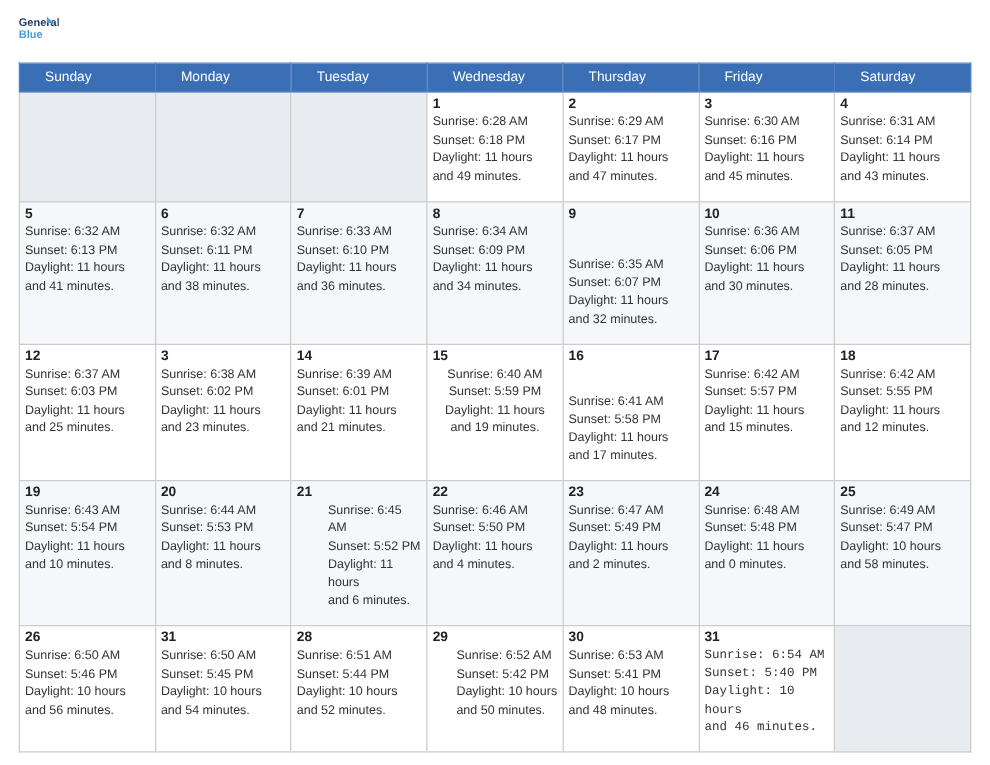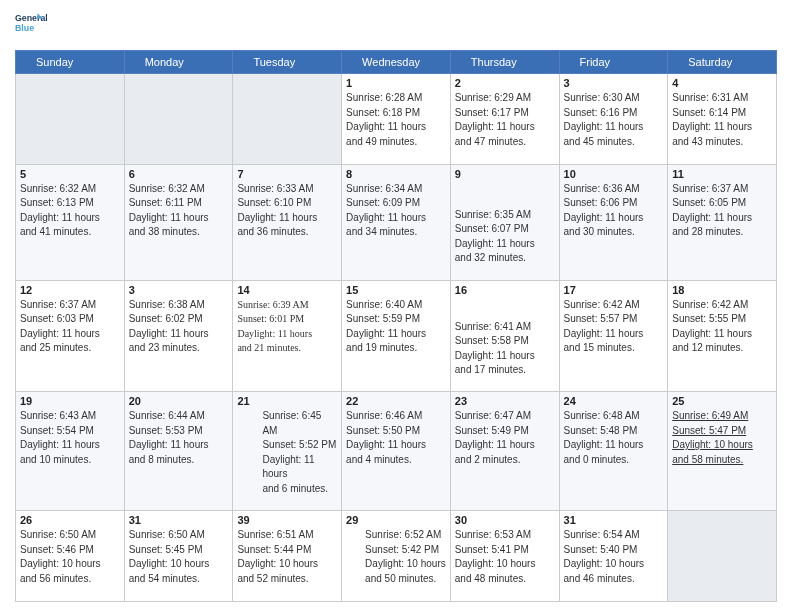--- a/index.html
+++ b/index.html
@@ -215,28 +215,28 @@
           </td>
           <td>
             <span class="day-num">3</span>
             <div class="day-info" style="white-space: pre-line;">Sunrise: 6:38 AM
 Sunset: 6:02 PM
 Daylight: 11 hours
 and 23 minutes.</div>
           </td>
           <td>
             <span class="day-num">14</span>
-            <div class="day-info" style="white-space: pre-line; font-family: Liberation Serif, serif;">Sunrise: 6:39 AM
+            <div class="day-info" style="white-space: pre-line;">Sunrise: 6:39 AM
 Sunset: 6:01 PM
 Daylight: 11 hours
 and 21 minutes.</div>
           </td>
           <td>
             <span class="day-num">15</span>
-            <div class="day-info" style="white-space: pre-line;">Sunrise: 6:40 AM
+            <div class="day-info" style="white-space: pre-line; text-align: center;">Sunrise: 6:40 AM
 Sunset: 5:59 PM
 Daylight: 11 hours
 and 19 minutes.</div>
           </td>
           <td>
             <span class="day-num">16</span>
             <div class="day-info" style="white-space: pre-line; margin-top: 24px;">Sunrise: 6:41 AM
 Sunset: 5:58 PM
 Daylight: 11 hours
 and 17 minutes.</div>
@@ -294,21 +294,21 @@
           </td>
           <td>
             <span class="day-num">24</span>
             <div class="day-info" style="white-space: pre-line;">Sunrise: 6:48 AM
 Sunset: 5:48 PM
 Daylight: 11 hours
 and 0 minutes.</div>
           </td>
           <td>
             <span class="day-num">25</span>
-            <div class="day-info" style="white-space: pre-line; text-decoration: underline;">Sunrise: 6:49 AM
+            <div class="day-info" style="white-space: pre-line;">Sunrise: 6:49 AM
 Sunset: 5:47 PM
 Daylight: 10 hours
 and 58 minutes.</div>
           </td>
         </tr>
         <tr>
           <td>
             <span class="day-num">26</span>
             <div class="day-info" style="white-space: pre-line;">Sunrise: 6:50 AM
 Sunset: 5:46 PM
@@ -316,21 +316,21 @@
 and 56 minutes.</div>
           </td>
           <td>
             <span class="day-num">31</span>
             <div class="day-info" style="white-space: pre-line;">Sunrise: 6:50 AM
 Sunset: 5:45 PM
 Daylight: 10 hours
 and 54 minutes.</div>
           </td>
           <td>
-            <span class="day-num">39</span>
+            <span class="day-num">28</span>
             <div class="day-info" style="white-space: pre-line;">Sunrise: 6:51 AM
 Sunset: 5:44 PM
 Daylight: 10 hours
 and 52 minutes.</div>
           </td>
           <td>
             <span class="day-num">29</span>
             <div class="day-info" style="white-space: pre-line; margin-left: 19px;">Sunrise: 6:52 AM
 Sunset: 5:42 PM
 Daylight: 10 hours
@@ -338,21 +338,21 @@
           </td>
           <td>
             <span class="day-num">30</span>
             <div class="day-info" style="white-space: pre-line;">Sunrise: 6:53 AM
 Sunset: 5:41 PM
 Daylight: 10 hours
 and 48 minutes.</div>
           </td>
           <td>
             <span class="day-num">31</span>
-            <div class="day-info" style="white-space: pre-line;">Sunrise: 6:54 AM
+            <div class="day-info" style="white-space: pre-line; font-family: Liberation Mono, monospace;">Sunrise: 6:54 AM
 Sunset: 5:40 PM
 Daylight: 10 hours
 and 46 minutes.</div>
           </td>
           <td class="empty-cell"></td>
         </tr>
       </tbody>
   </table>
 </div>
 

